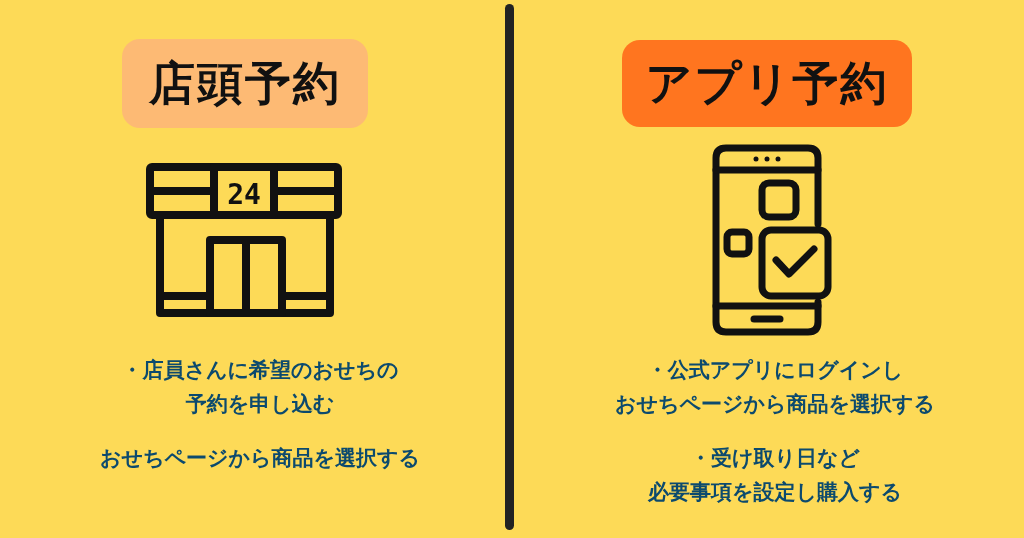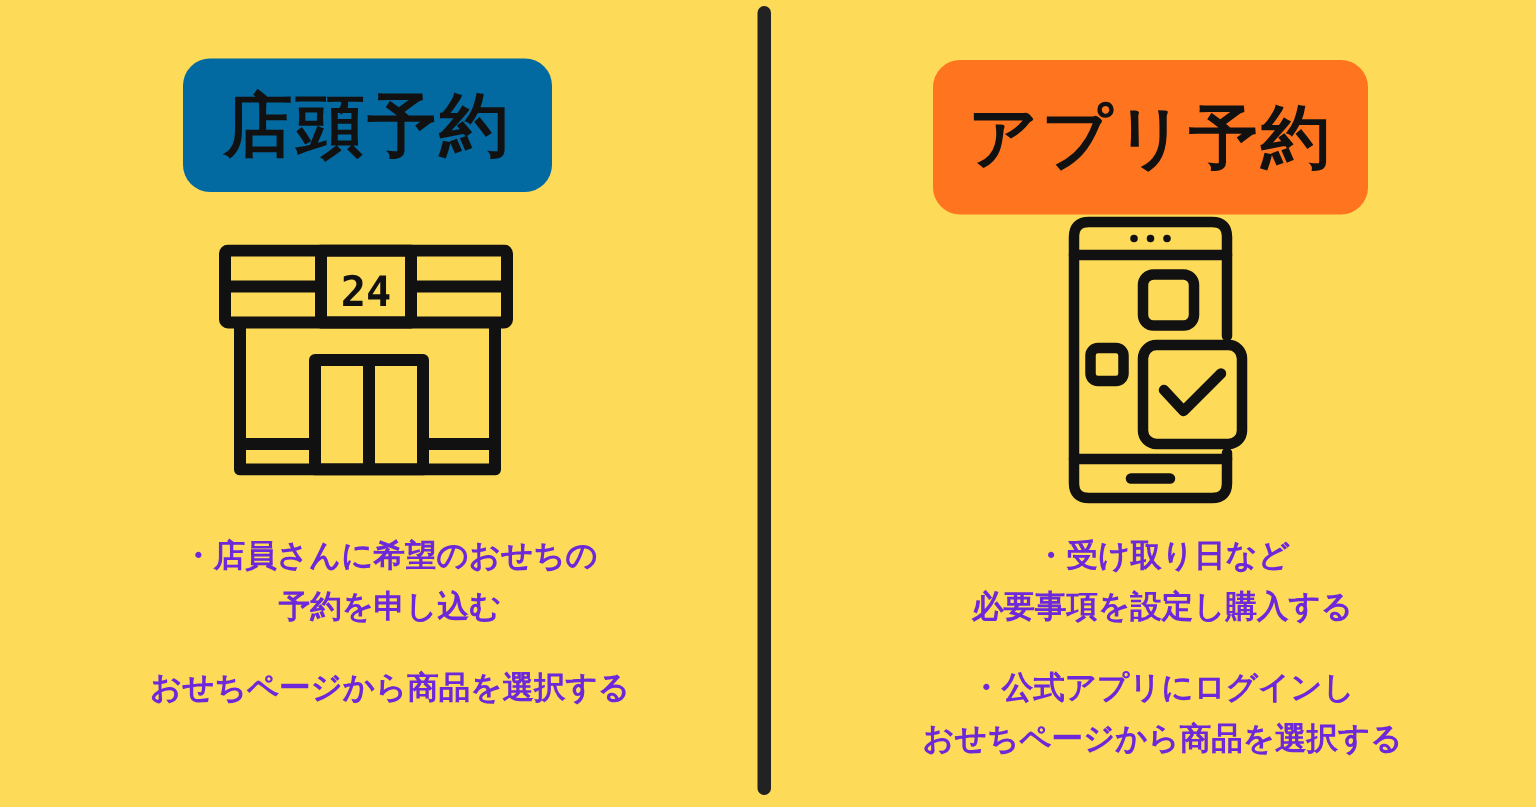--- a/index.html
+++ b/index.html
@@ -12,28 +12,28 @@
   }
   .divider {
     position: absolute; left: 505px; top: 4px; width: 9px; height: 526px;
     background: #222222; border-radius: 5px;
   }
   .pill {
     position: absolute; border-radius: 18px;
     display: flex; align-items: center; justify-content: center;
     font-weight: bold; font-size: 46px; color: #111; letter-spacing: 2px;
   }
-  .pill-left { left: 122px; top: 39px; width: 246px; height: 89px; background: #0369a1; }
-  .pill-right { left: 622px; top: 40px; width: 290px; height: 103px; background: #FF751F; text-align: center; }
+  .pill-left { left: 122px; top: 39px; width: 246px; height: 89px; background: #fdba74; }
+  .pill-right { left: 622px; top: 40px; width: 290px; height: 87px; background: #FF751F; text-align: center; }
   .icon { position: absolute; }
   .icon-store { left: 146px; top: 163px; width: 196px; height: 154px; }
   .icon-phone { left: 710px; top: 142px; width: 124px; height: 196px; }
   .bullets {
     position: absolute; text-align: center;
-    font-size: 21px; font-weight: bold; line-height: 34px; color: #6d28d9;
+    font-size: 21px; font-weight: bold; line-height: 34px; color: #0c4a6e;
   }
   .bullets-left { left: 30px; width: 460px; top: 353px; }
   .bullets-right { left: 545px; width: 460px; top: 353px; }
   .bullet-item { margin-bottom: 20px; }
   .bullet-item .line { display: block; white-space: nowrap; }
 </style>
 </head>
 <body>
 
 <div class="divider"></div>
@@ -89,20 +89,20 @@
   <rect x="52" y="41" width="34" height="34" rx="7"></rect>
 
   <rect x="17" y="90" width="22" height="22" rx="5"></rect>
 
   <rect x="52" y="88" width="66" height="66" rx="9"></rect>
   <path d="M66 118 L79 132 L104 107"></path>
 </svg>
 
 <div class="bullets bullets-right">
   <div class="bullet-item">
+    <span class="line">・公式アプリにログインし</span>
+    <span class="line">おせちページから商品を選択する</span>
+  </div>
+  <div class="bullet-item">
     <span class="line">・受け取り日など</span>
     <span class="line">必要事項を設定し購入する</span>
-  </div>
-  <div class="bullet-item">
-    <span class="line">・公式アプリにログインし</span>
-    <span class="line">おせちページから商品を選択する</span>
   </div>
 </div>
 
 </body></html>

